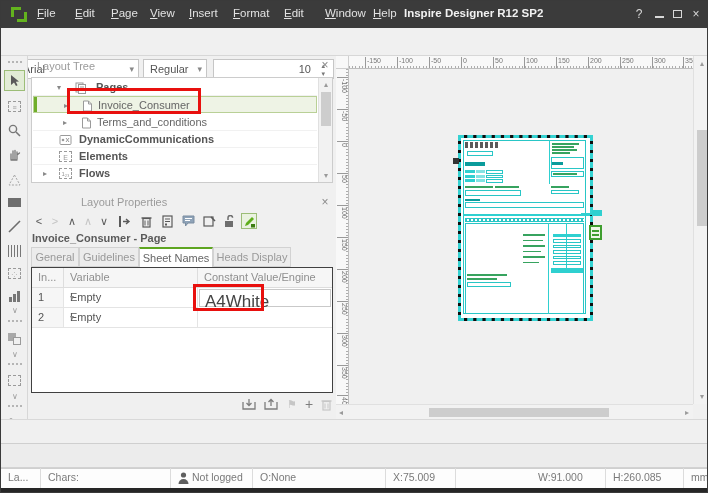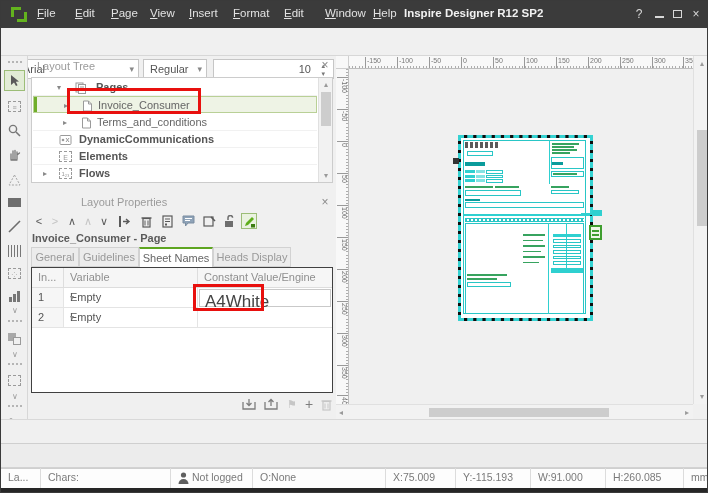--- a/index.html
+++ b/index.html
@@ -604,23 +604,20 @@
         <path d="M0.5 12 a5 5 0 0 1 10 0 z" fill="#5f5f5f"></path>
       </svg>
     <span style="left:21px;">Not logged</span>
   </div>
   <div class="scell" style="left:252px; width:133px;">
       <span>O:None</span>
     </div>
   <div class="scell" style="left:385px; width:70px;">
       <span>X:75.009</span>
     </div>
-  <div class="scell" style="left:455px; width:75px;">
-      <span>Y:-115.193</span>
-    </div>
   <div class="scell" style="left:530px; width:75px;">
       <span>W:91.000</span>
     </div>
   <div class="scell" style="left:605px; width:78px;">
       <span>H:260.085</span>
     </div>
   <div class="scell" style="left:683px; width:25px; border-right:none;">
       <span>mm</span>
     </div>
   <div id="footer" class="abs"></div>

